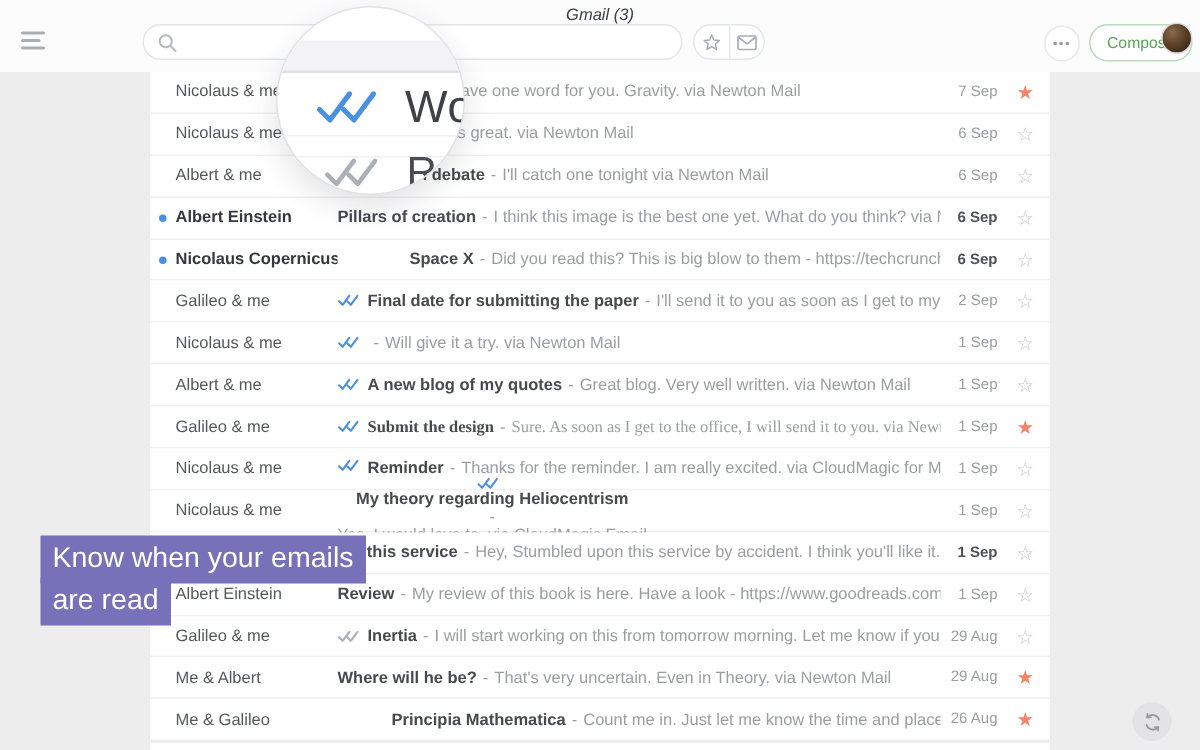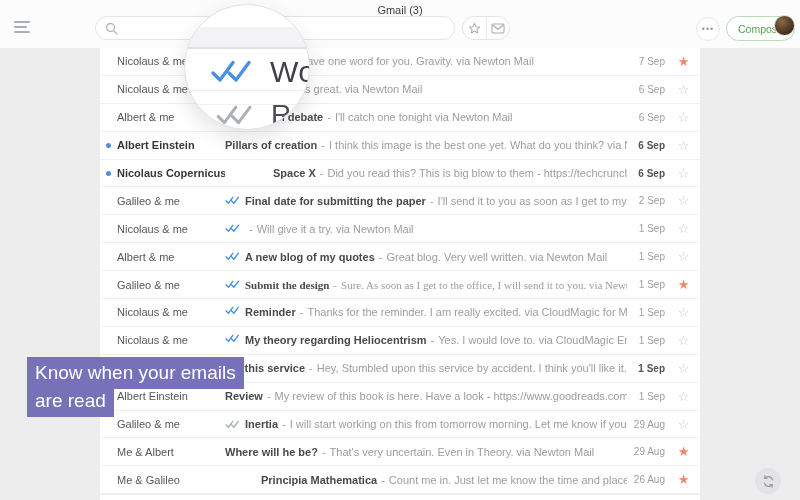--- a/index.html
+++ b/index.html
@@ -3,21 +3,21 @@
 <meta charset="utf-8">
 <style>
   * { margin:0; padding:0; box-sizing:border-box; }
   html,body { width:800px; height:500px; overflow:hidden;
     font-family:"Liberation Sans", sans-serif; background:#ededee; }
   .stage { position:relative; width:800px; height:500px; }
 
   
   .header { position:absolute; left:0; top:0; width:800px; height:48px; background:#fcfcfd; z-index:2; }
   .page-title { position:absolute; left:0; right:0; top:4px; text-align:center;
-    font-size:11px; color:#3b3d42; }
+    font-size:11px; color:#3b3d42;font-style:italic; }
   .hamburger { position:absolute; left:14px; top:21px; width:18px; height:12px; cursor:pointer; }
   .hamburger span { display:block; height:2px; background:#a9adb4; border-radius:1px; margin-bottom:3px; }
   .hamburger span:nth-child(1){ width:16px; }
   .hamburger span:nth-child(2){ width:13px; }
   .hamburger span:nth-child(3){ width:16px; }
   .search-bar { position:absolute; left:95px; top:16px; width:360px; height:24px;
     background:#fff; border:1px solid #e4e5e8; border-radius:12px; display:flex; align-items:center; padding-left:9px; }
   .search-bar input { border:none; outline:none; flex:1; font-size:11px; color:#55575c; background:transparent; margin-left:6px; }
   .iconbtn-group { position:absolute; left:462px; top:16px; height:24px; display:flex;
     border:1px solid #e4e5e8; border-radius:12px; background:#fff; overflow:hidden; }
@@ -257,21 +257,21 @@
             <span class="sep">-</span>
             <span class="preview">Thanks for the reminder. I am really excited. via CloudMagic for Mac</span>
           </span>
         </span>
         <span class="date">1 Sep</span>
         <span class="star ">☆</span>
       </div>
       <div class="email-row">
         <span class="sender">Nicolaus &amp; me</span>
         <span class="subject-area">
-          <span class="clip" style="display: flex; ">
+          <span class="clip" style="display: flex; align-items: center; flex-direction: column;">
             <svg class="check-svg" width="15" height="9" viewBox="0 0 22 13">
      <path d="M1.5 7 L5 10.5 L11.5 1.8" fill="none" stroke="#4a90e2" stroke-width="2" stroke-linecap="round" stroke-linejoin="round"></path>
      <path d="M9.5 7 L13 10.5 L19.5 1.8" fill="none" stroke="#4a90e2" stroke-width="2" stroke-linecap="round" stroke-linejoin="round"></path>
    </svg>
             <span class="subject">My theory regarding Heliocentrism</span>
             <span class="sep">-</span>
             <span class="preview">Yes. I would love to. via CloudMagic Email</span>
           </span>
         </span>
         <span class="date">1 Sep</span>

